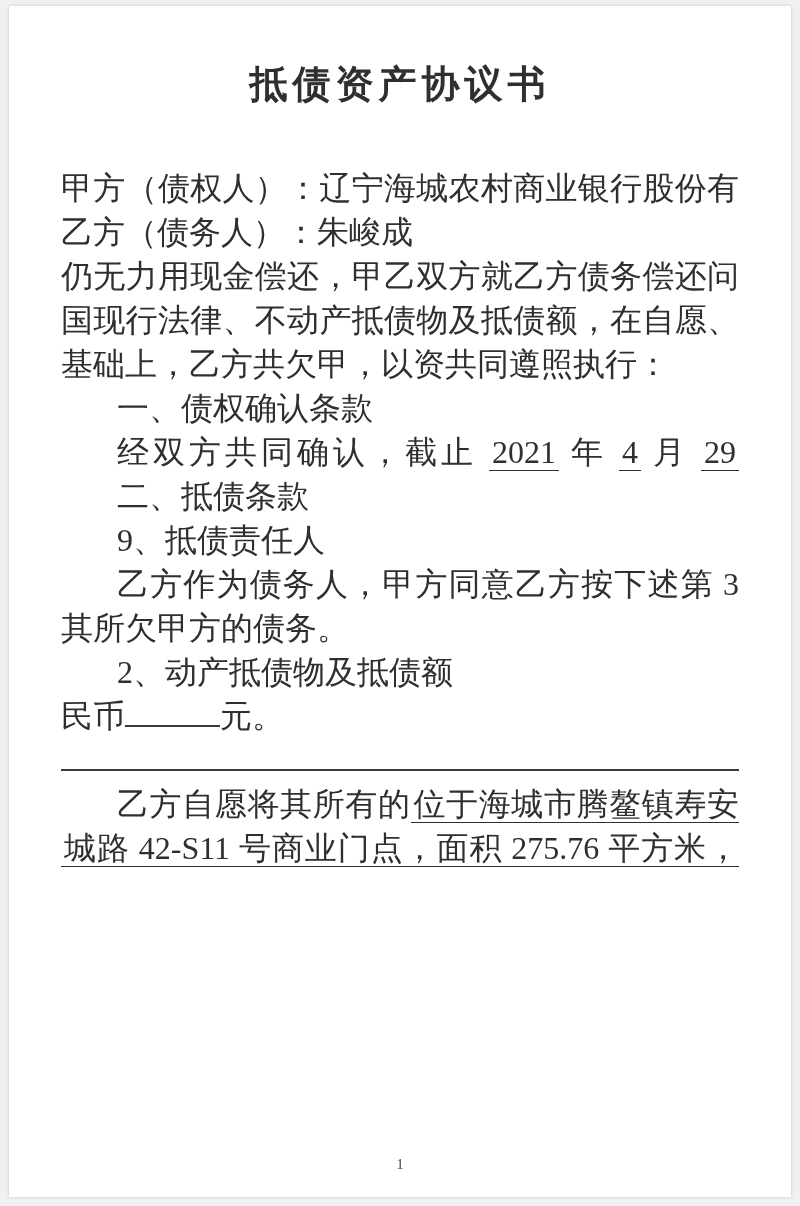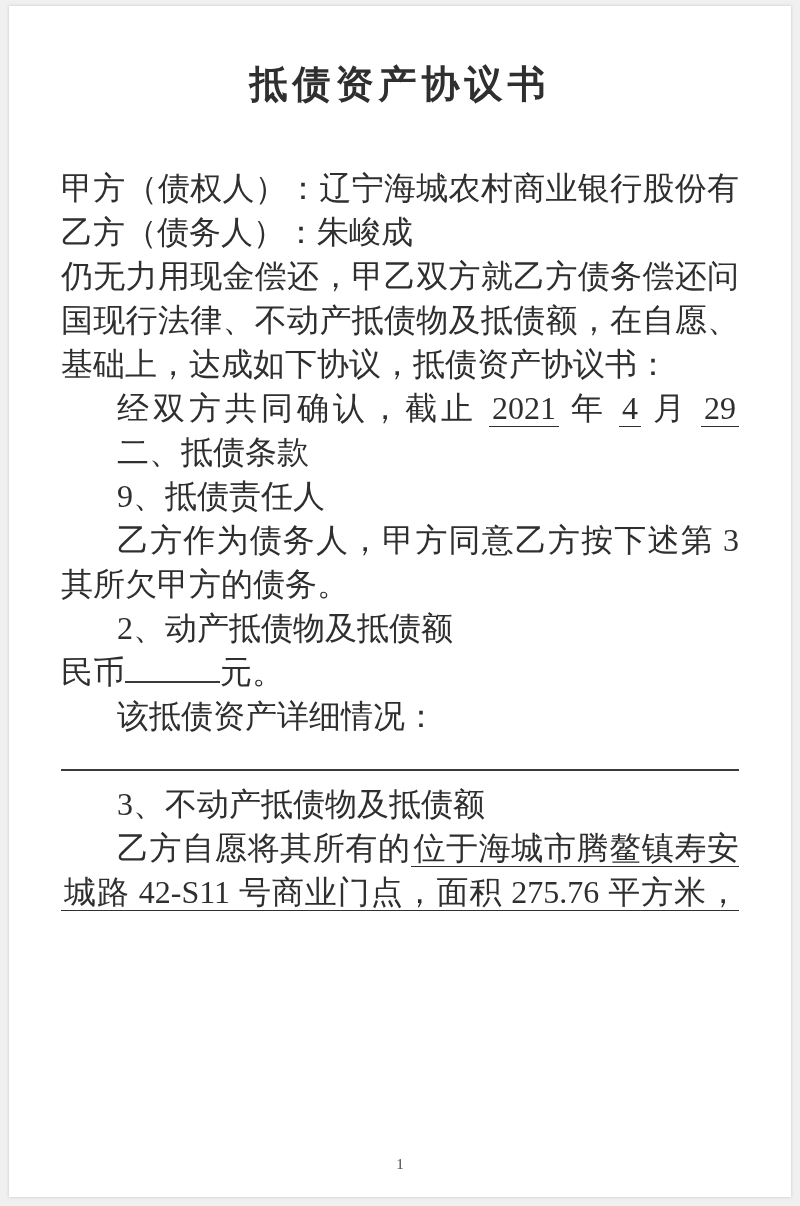--- a/index.html
+++ b/index.html
@@ -81,29 +81,28 @@
 <body>
 
 <div class="viewport">
   <div class="paper">
     <h1 class="doc-title">抵债资产协议书</h1>
     <div class="doc-body" id="doc-body">
         <p class="line fill"><span class="t">甲方（债权人）：辽宁海城农村商业银行股份有限公司耿庄支行</span></p>
         <p class="line"><span class="t">乙方（债务人）：朱峻成</span></p>
         <p class="line fill"><span class="t">仍无力用现金偿还，甲乙双方就乙方债务偿还问题，根据我</span></p>
         <p class="line fill"><span class="t">国现行法律、不动产抵债物及抵债额，在自愿、平等、协商的</span></p>
-        <p class="line"><span class="t">基础上，达成如下协议，抵债资产协议书：</span></p>
+        <p class="line"><span class="t">基础上，乙方共欠甲，以资共同遵照执行：</span></p>
+        <p class="line indent"><span class="t">一、债权确认条款</span></p>
         <p class="line indent fill"><span class="t">经双方共同确认，截止 </span><span class="u">2021</span><span class="t"> 年 </span><span class="u">4</span><span class="t"> 月 </span><span class="u">29</span><span class="t"> 日，乙方共欠甲</span></p>
         <p class="line indent"><span class="t">二、抵债条款</span></p>
         <p class="line indent"><span class="t">9、抵债责任人</span></p>
         <p class="line indent fill"><span class="t">乙方作为债务人，甲方同意乙方按下述第 3 项约定偿还</span></p>
         <p class="line"><span class="t">其所欠甲方的债务。</span></p>
         <p class="line indent"><span class="t">2、动产抵债物及抵债额</span></p>
         <p class="line"><span class="t">民币</span><span class="blank" style="width: 95px;"></span><span class="t">元。</span></p>
-        <p class="line indent"><span class="t">该抵债资产详细情况：</span><span class="blank" style="width: 355px;"></span></p>
         <p class="line"><span class="blank full"></span></p>
-        <p class="line indent"><span class="t">3、不动产抵债物及抵债额</span></p>
         <p class="line indent fill"><span class="t">乙方自愿将其所有的</span><span class="u">位于海城市腾鳌镇寿安街道办新</span></p>
         <p class="line fill"><span class="u">城路 42-S11 号商业门点，面积 275.76 平方米，权证号：房</span></p>
       </div>
     <div class="page-number">1</div>
   </div>
 </div>
 
 </body></html>

